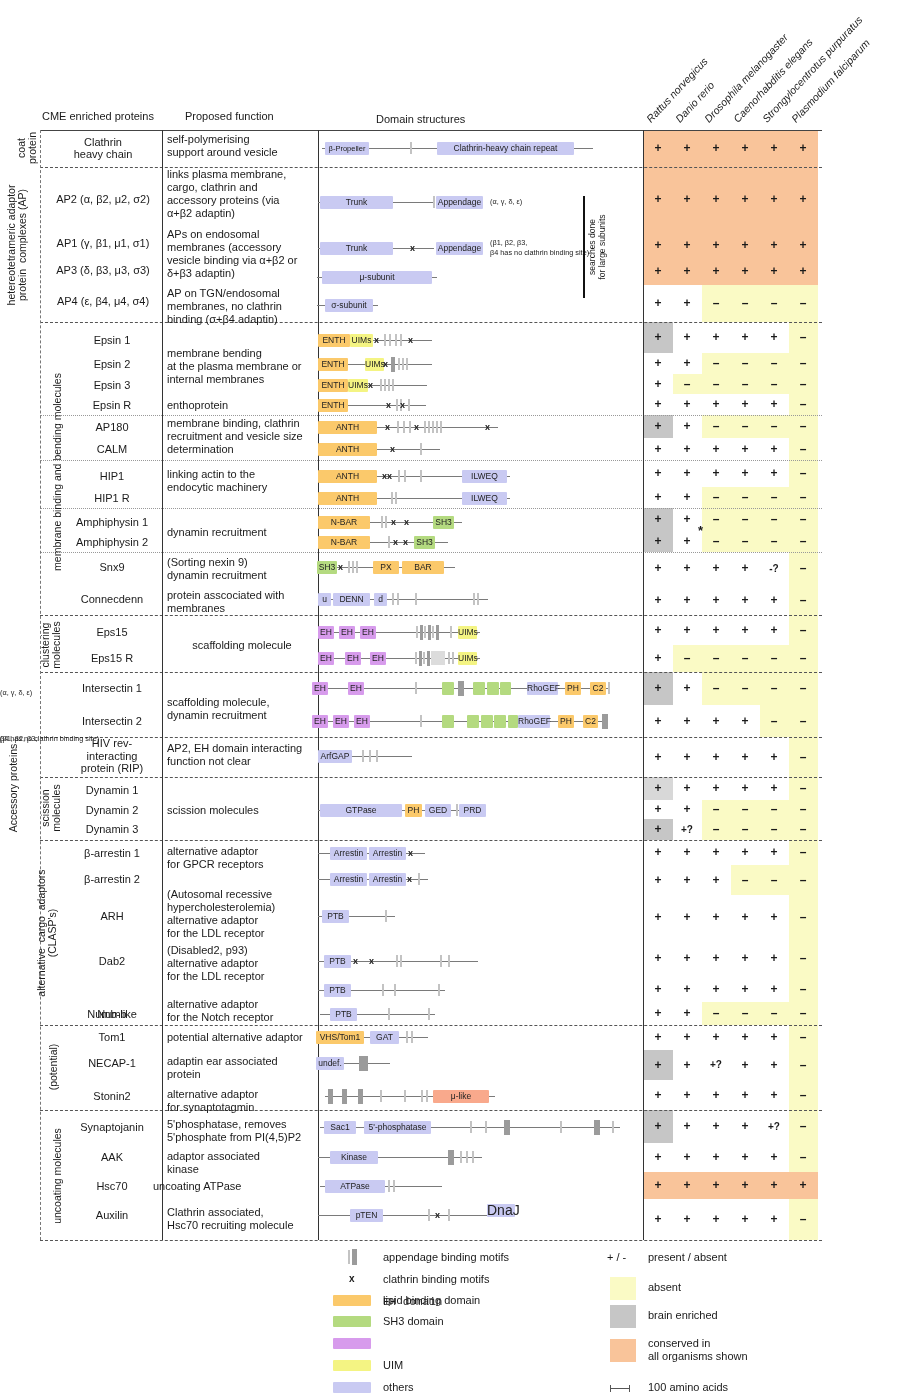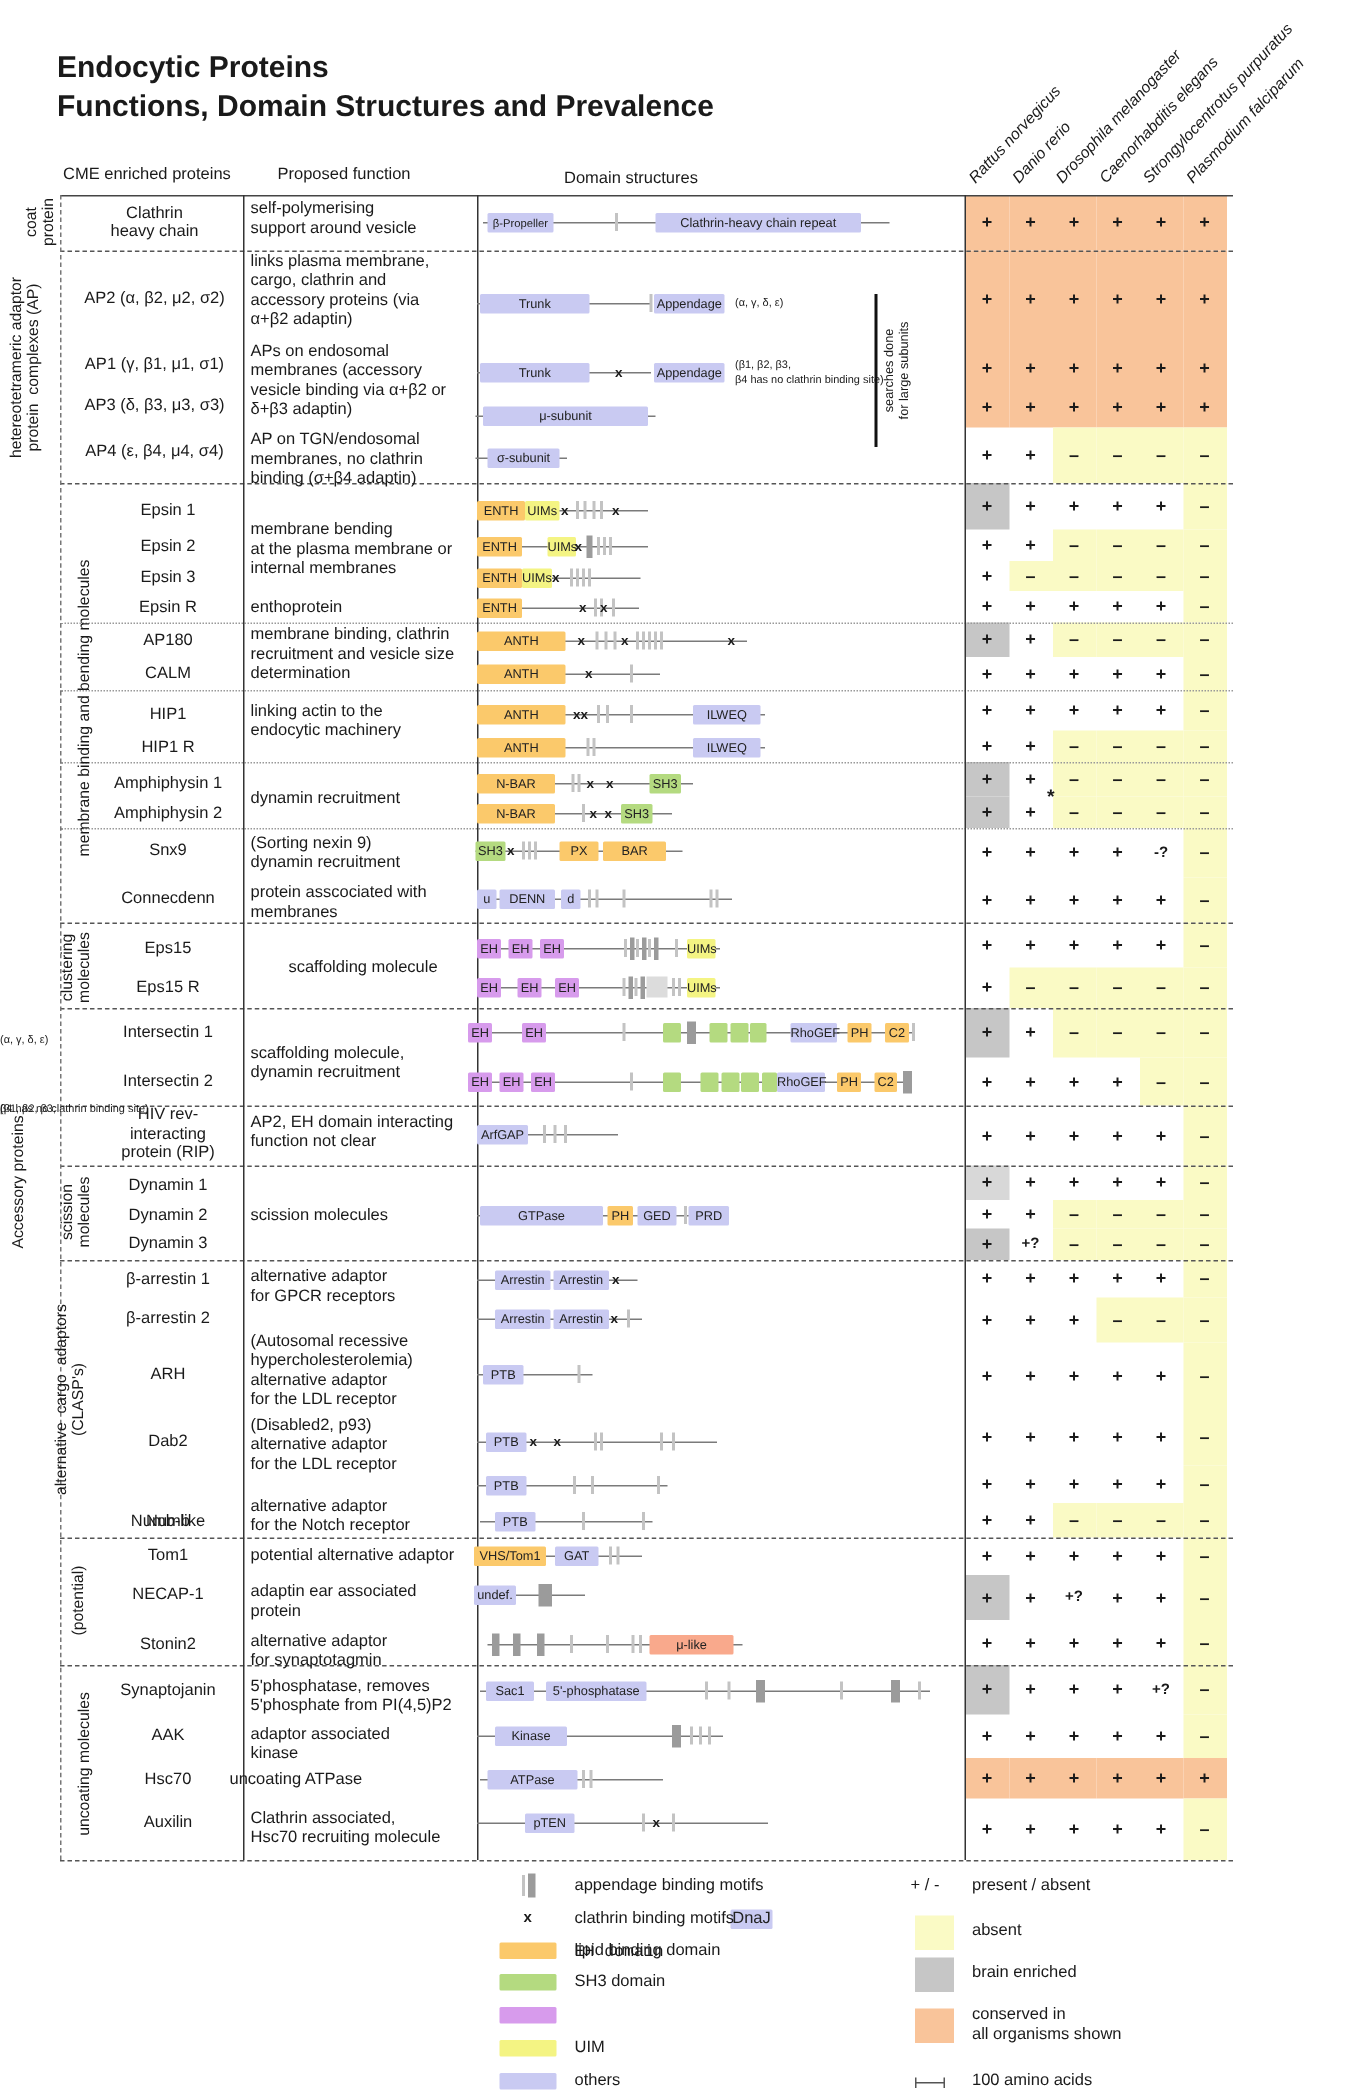--- a/index.html
+++ b/index.html
@@ -20,21 +20,20 @@
   .species{font-size:10.5px;font-style:italic;white-space:nowrap;
            transform:rotate(-47deg);transform-origin:left bottom;}
   .leglabel{font-size:11px;line-height:13px;white-space:pre-line;}
   .sep{height:0;border-top:1px dashed #555;}
   .subsep{height:0;border-top:1px dotted #999;}
 </style>
 </head>
 <body>
 
 <div id="canvas">
-  <div class="abs ttl" style="left:38px;top:32px;"><span>Endocytic Proteins</span><br><span>Functions, Domain Structures and Prevalence</span></div>
   <div class="abs colhead" style="left:42px;top:110px;">CME enriched proteins</div>
   <div class="abs colhead" style="left:185px;top:110px;">Proposed function</div>
   <div class="abs colhead" style="left:376px;top:113px;">Domain structures</div>
   <div id="built">
       <div class="abs" style="left: 643.5px; top: 130px; width: 29px; height: 37px; background: rgb(249, 196, 154);"></div>
       <div class="abs" style="left: 672.5px; top: 130px; width: 29px; height: 37px; background: rgb(249, 196, 154);"></div>
       <div class="abs" style="left: 701.5px; top: 130px; width: 29px; height: 37px; background: rgb(249, 196, 154);"></div>
       <div class="abs" style="left: 730.5px; top: 130px; width: 29px; height: 37px; background: rgb(249, 196, 154);"></div>
       <div class="abs" style="left: 759.5px; top: 130px; width: 29px; height: 37px; background: rgb(249, 196, 154);"></div>
       <div class="abs" style="left: 788.5px; top: 130px; width: 29px; height: 37px; background: rgb(249, 196, 154);"></div>
@@ -745,21 +744,21 @@
       <div class="abs cell" style="left: 672.5px; top: 1199px; width: 29px; height: 41px; line-height: 41px; font-size: 12px;">+</div>
       <div class="abs cell" style="left: 701.5px; top: 1199px; width: 29px; height: 41px; line-height: 41px; font-size: 12px;">+</div>
       <div class="abs cell" style="left: 730.5px; top: 1199px; width: 29px; height: 41px; line-height: 41px; font-size: 12px;">+</div>
       <div class="abs cell" style="left: 759.5px; top: 1199px; width: 29px; height: 41px; line-height: 41px; font-size: 12px;">+</div>
       <div class="abs cell" style="left: 788.5px; top: 1199px; width: 29px; height: 41px; line-height: 41px; font-size: 12px;">–</div>
       <div class="abs domline" style="left: 318px; top: 1215px; width: 194px;"></div>
       <div class="abs dombox" style="left: 350px; top: 1208.5px; width: 33px; background: rgb(201, 202, 242); font-size: 8.5px;">pTEN</div>
       <div class="abs" style="left: 428px; top: 1209px; width: 2px; height: 12px; background: rgb(195, 195, 195);"></div>
       <div class="abs xg" style="left: 435px; top: 1209px;">x</div>
       <div class="abs" style="left: 448px; top: 1209px; width: 2px; height: 12px; background: rgb(195, 195, 195);"></div>
-      <div class="abs dombox" style="left: 487px; top: 1273px; width: 28px; background: rgb(201, 202, 242); font-size: 11px;">DnaJ</div>
+      <div class="abs dombox" style="left: 487px; top: 1204px; width: 28px; background: rgb(201, 202, 242); font-size: 14px;">DnaJ</div>
       <div class="abs ann" style="left: 490px; top: 197px;">(α, γ, δ, ε)</div>
       <div class="abs ann" style="left: 490px; top: 238px;">(β1, β2, β3,</div>
       <div class="abs ann" style="left: 490px; top: 248px;">β4 has no clathrin binding site)</div>
       <div class="abs" style="left: 583px; top: 196px; width: 1.5px; height: 102px; background: rgb(17, 17, 17);"></div>
       <div class="abs rot" style="left: 597px; top: 247px; font-size: 8.5px; line-height: 10px; transform: translate(-50%, -50%) rotate(-90deg);">searches done
 for large subunits</div>
       <div class="abs" style="left: 698px; top: 523px; font-size: 13px; font-weight: bold;">*</div>
       <div class="abs" style="left: 348px; top: 1250px; width: 2px; height: 14px; background: rgb(195, 195, 195);"></div>
       <div class="abs" style="left: 352px; top: 1249px; width: 5px; height: 16px; background: rgb(155, 155, 155);"></div>
       <div class="abs leglabel" style="left: 383px; top: 1251px;">appendage binding motifs</div>

